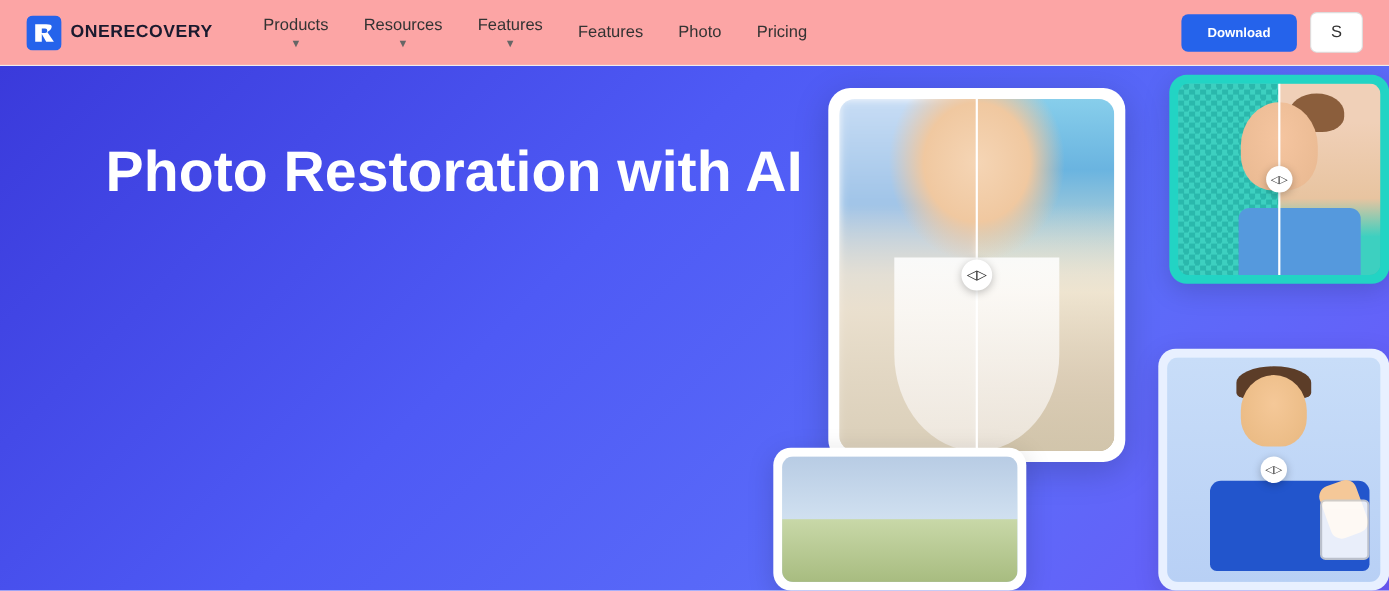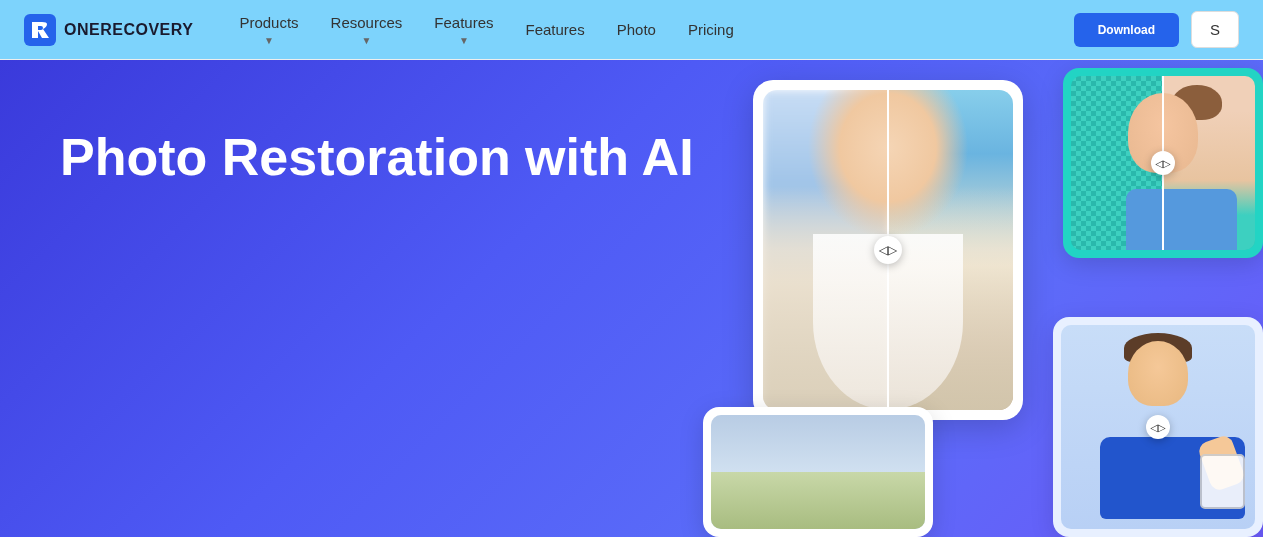--- a/index.html
+++ b/index.html
@@ -4,21 +4,21 @@
   <style>
     * { margin: 0; padding: 0; box-sizing: border-box; }
     body { font-family: -apple-system, BlinkMacSystemFont, 'Segoe UI', sans-serif; overflow: hidden; width: 1263px; height: 537px; }
 
     
     .navbar {
       display: flex;
       align-items: center;
       padding: 16px 24px;
       height: 60px;
-      background: #7dd3fc;
+      background: #fca5a5;
       border-bottom: 1px solid #eee;
       position: relative;
       z-index: 10;
     }
     .logo-area {
       display: flex;
       align-items: center;
       gap: 8px;
       margin-right: 32px;
     }
@@ -87,20 +87,21 @@
       display: flex;
       align-items: flex-start;
       padding: 48px 60px 0 60px;
       position: relative;
       overflow: hidden;
     }
     .hero-left {
       flex: 1;
       color: #fff;
       padding-top: 20px;
+      margin-left: 36px;
     }
     .hero-title {
       font-size: 52px;
       font-weight: 800;
       line-height: 1.15;
       color: #fff;
       margin-bottom: 28px;
     }
     .hero-desc {
       font-size: 16px;

